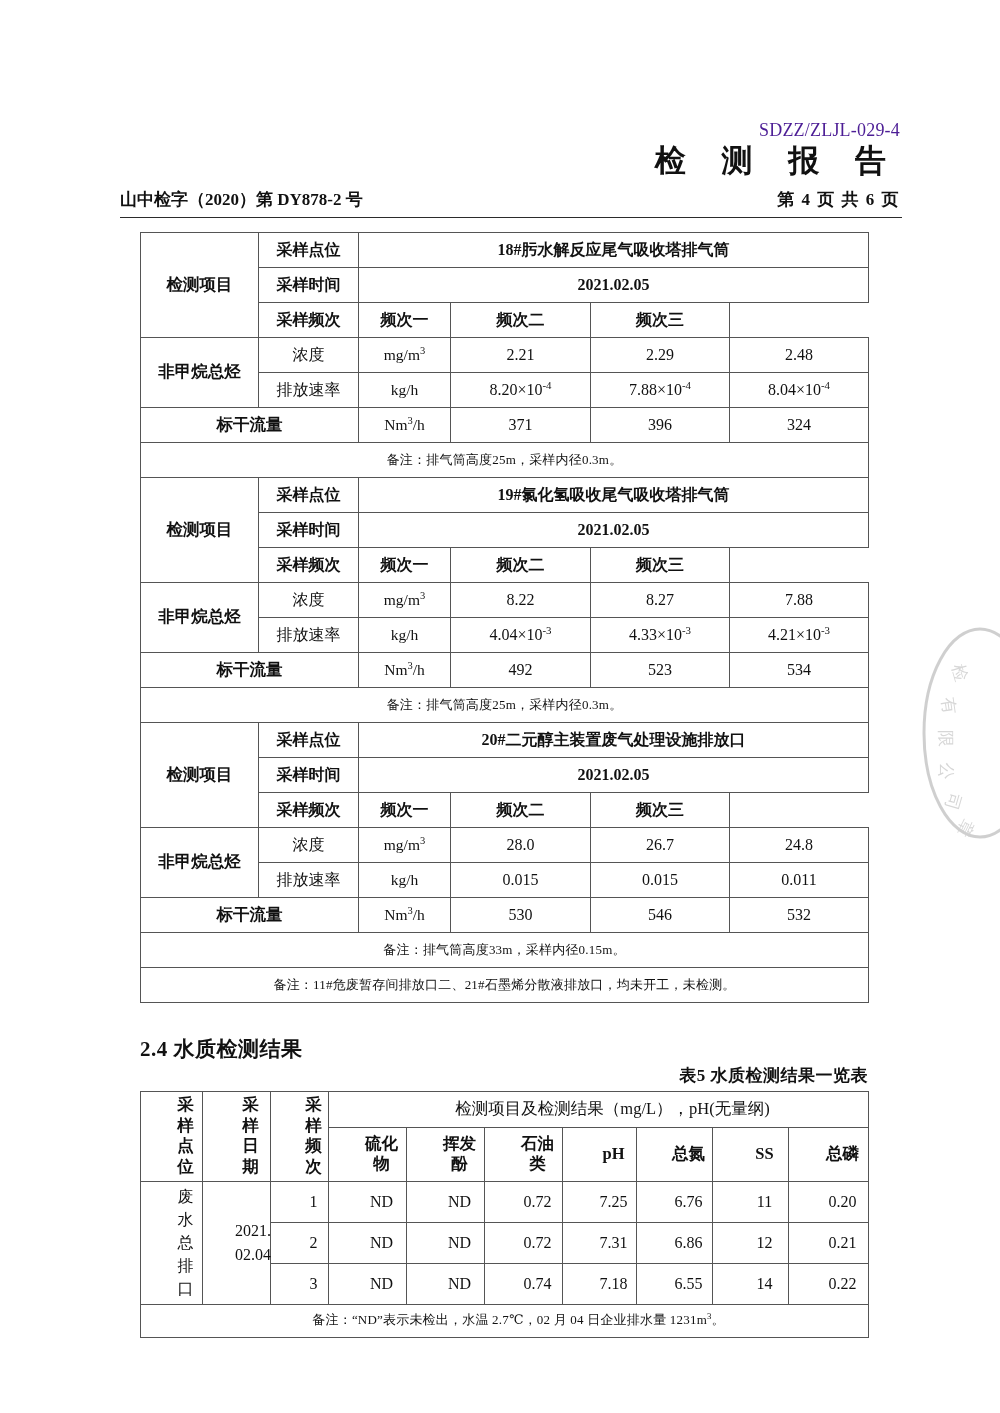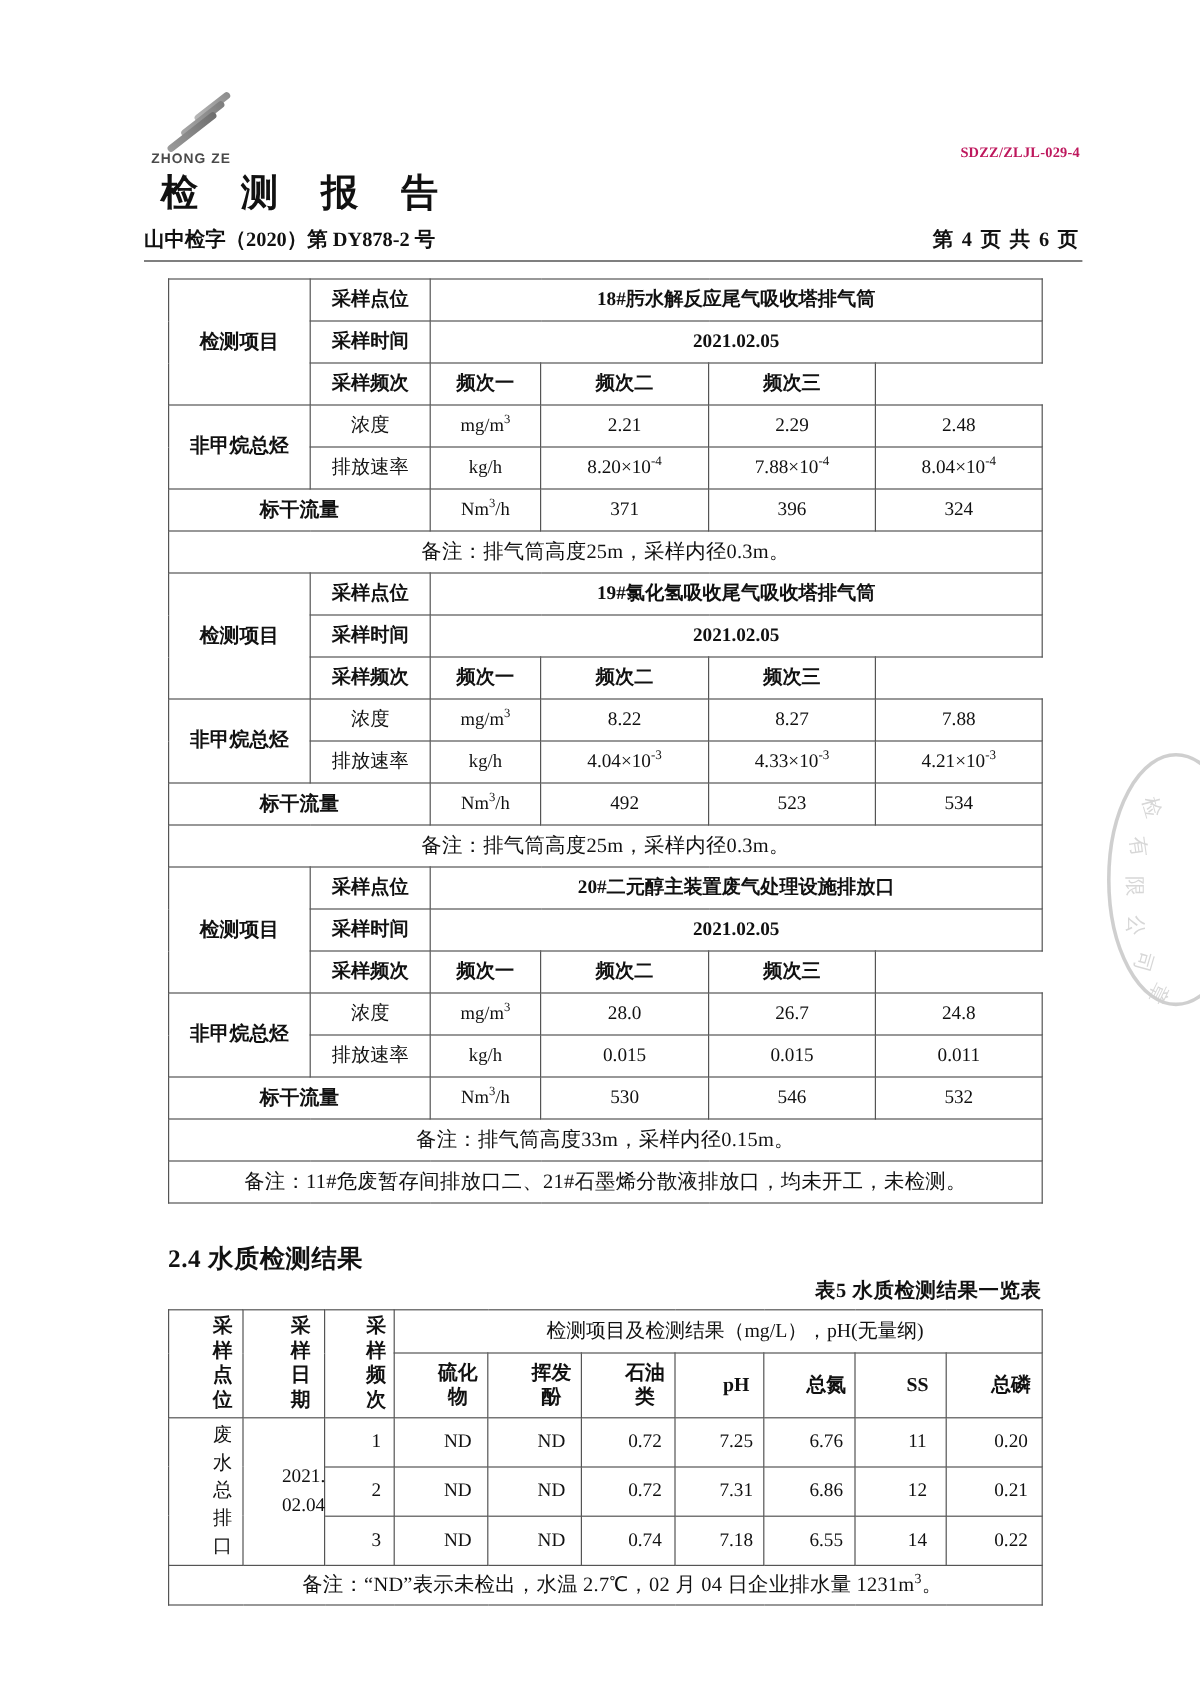--- a/index.html
+++ b/index.html
@@ -61,32 +61,32 @@
     font-weight: 700;
     letter-spacing: 0.9px;
     color: #4a4a4a;
   }
 
   .doc-code {
     position: absolute;
     right: 0;
     top: 42px;
     font-family: "Liberation Serif", serif;
-    font-size: 12px;
-    font-weight: 700;
+    font-size: 18px;
+    font-weight: 400;
     letter-spacing: 0.2px;
-    color: #be185d;
+    color: #4c1d95;
   }
 
   .report-title {
     position: absolute;
     left: 0;
     right: 0;
     top: 62px;
-    text-align: left;
+    text-align: right;
     font-size: 31px;
     font-weight: 700;
     letter-spacing: 14px;
     text-indent: 14px;
     color: #111;
   }
 
   .header-sub {
     position: absolute;
     left: 0;
@@ -120,23 +120,22 @@
     border: 1px solid #555;
     padding: 3px 4px;
     text-align: center;
     vertical-align: middle;
     font-weight: 400;
     line-height: 1.25;
   }
   .note-cell {
     text-align: left;
     padding-left: 10px;
-    font-size: 17px;
+    font-size: 13px;
     letter-spacing: 0.2px;
-    font-family: Liberation Serif, serif;
   }
 
   
   #air-table {
     left: 140px;
     top: 232px;
     width: 728px;
   }
   #air-table td { height: 28px; }
   #air-table .r-item   { font-size: 16.5px; font-weight: 700; }
@@ -198,28 +197,20 @@
   }
   .seal svg { width: 100%; height: 100%; }
 </style>
 </head>
 <body>
 
 <div class="page">
 
   <div class="header">
 
-    <div class="logo">
-      <div class="logo-mark">
-        <div class="logo-bar b1"></div>
-        <div class="logo-bar b2"></div>
-        <div class="logo-bar b3"></div>
-      </div>
-      <div class="logo-text">ZHONG ZE</div>
-    </div>
 
     <div class="doc-code">SDZZ/ZLJL-029-4</div>
 
     <div class="report-title">检 测 报 告</div>
 
     <div class="header-sub">
       <span>山中检字（2020）第 DY878-2 号</span>
       <span class="pageno">第 4 页  共 6 页</span>
     </div>
 

